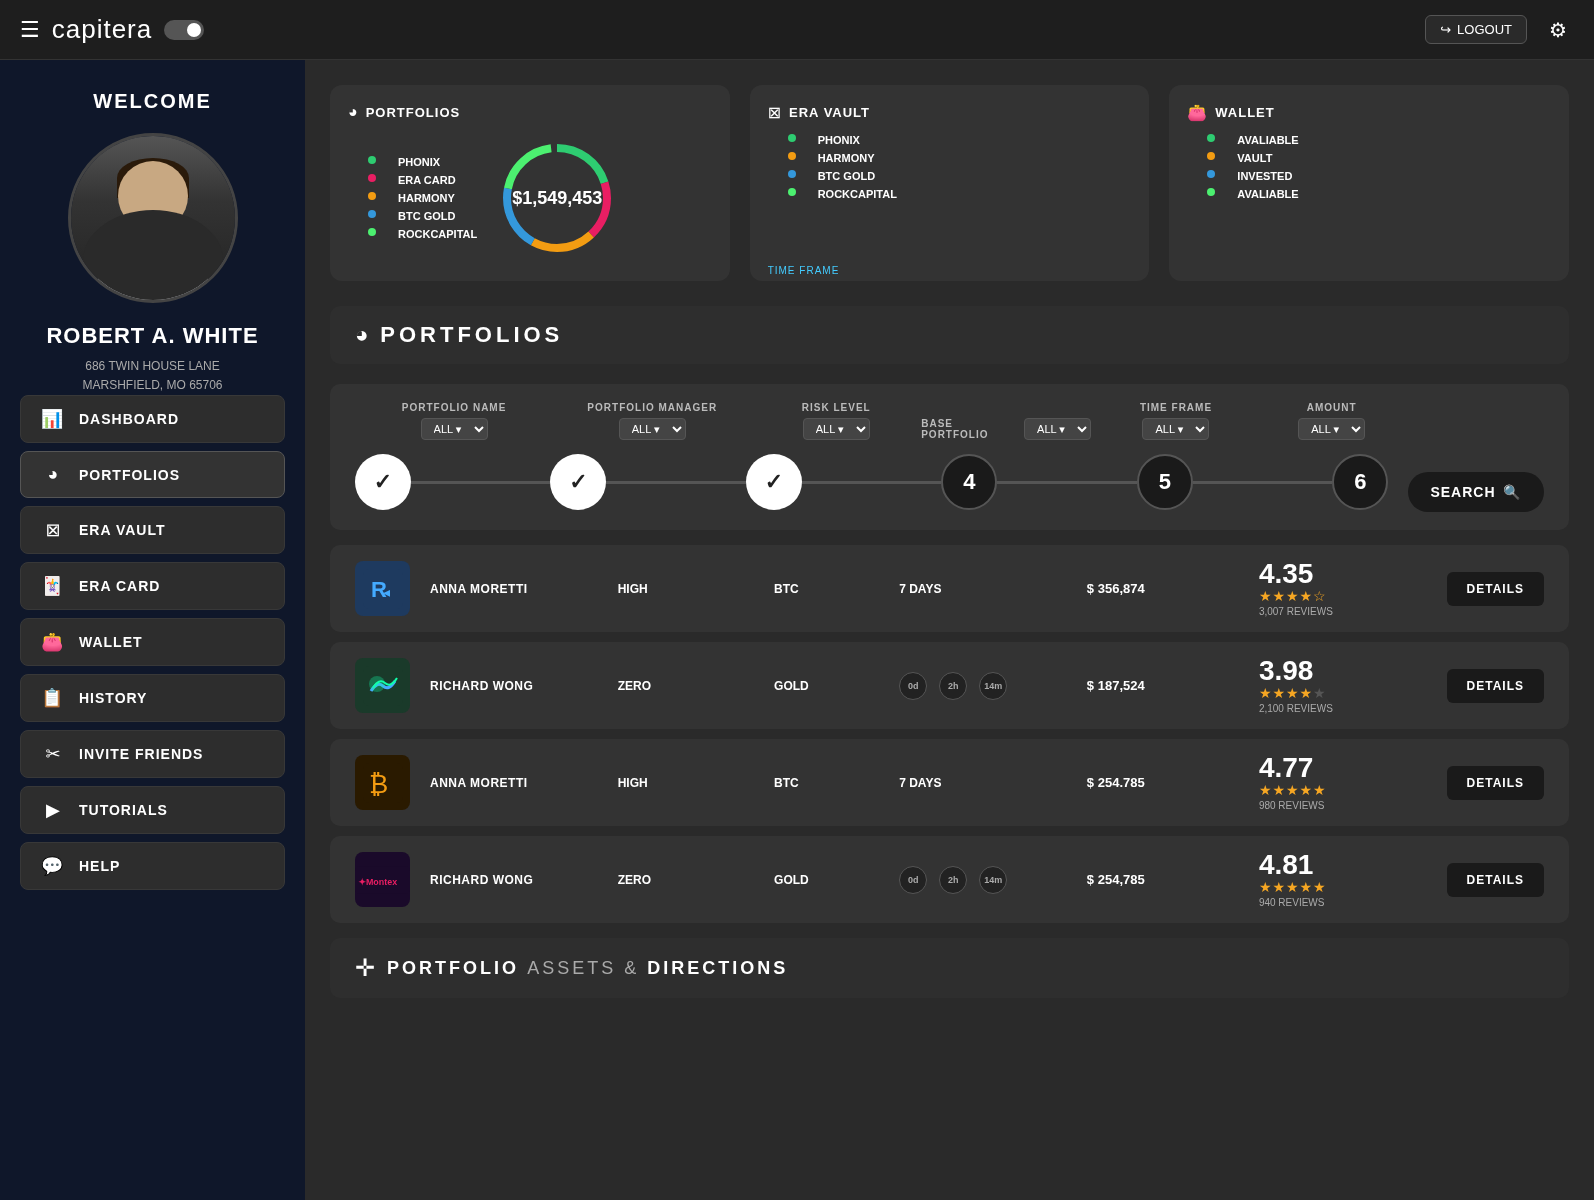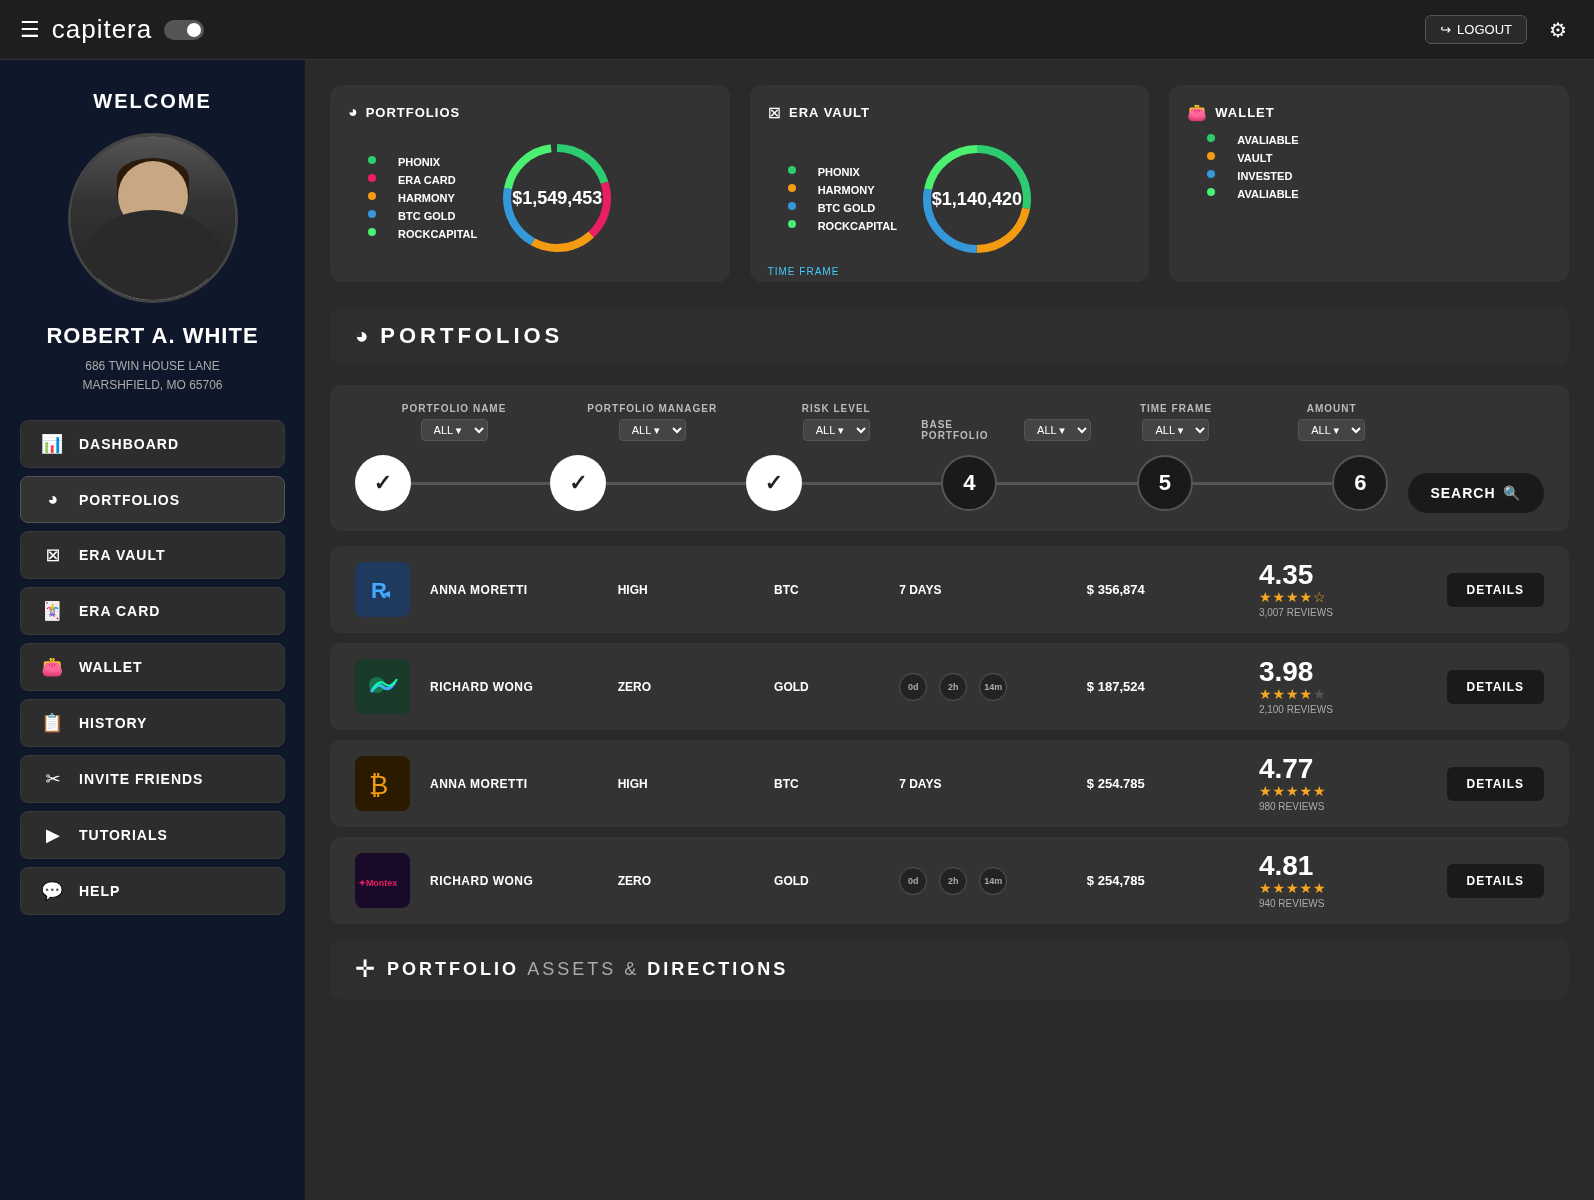--- a/index.html
+++ b/index.html
@@ -120,21 +120,20 @@
       font-weight: bold;
       letter-spacing: 1px;
       margin-bottom: 8px;
       text-align: center;
     }
     .user-address {
       font-size: 12px;
       color: #aaa;
       text-align: center;
       line-height: 1.6;
-      margin-bottom: 25px;
     }
     .nav-item {
       width: 100%;
       display: flex;
       align-items: center;
       gap: 14px;
       padding: 12px 20px;
       background: #2d2d2d;
       border-radius: 8px;
       margin-bottom: 8px;
@@ -641,29 +640,20 @@
             </div>
             <div class="legend-item">
               <div class="legend-dot" style="background:#3498db"></div>
               <span>BTC GOLD</span>
             </div>
             <div class="legend-item">
               <div class="legend-dot" style="background:#4cf070"></div>
               <span>ROCKCAPITAL</span>
             </div>
           </div>
-          <div class="donut-wrapper">
-            <svg width="130" height="130" class="donut-svg">
-              <circle class="donut-segment" cx="65" cy="65" r="50" stroke="#2ecc71" stroke-dasharray="88.0 251.2" stroke-dashoffset="0"></circle>
-              <circle class="donut-segment" cx="65" cy="65" r="50" stroke="#f39c12" stroke-dasharray="69.1 251.2" stroke-dashoffset="-88.0"></circle>
-              <circle class="donut-segment" cx="65" cy="65" r="50" stroke="#3498db" stroke-dasharray="88.0 251.2" stroke-dashoffset="-157.1"></circle>
-              <circle class="donut-segment" cx="65" cy="65" r="50" stroke="#4cf070" stroke-dasharray="69.1 251.2" stroke-dashoffset="-245.1"></circle>
-            </svg>
-            <div class="donut-center">$1,140,420</div>
-          </div>
         </div>
         <div class="time-frame-label">TIME FRAME</div>
       </div>
 
       <div class="card">
         <div class="card-header">
           <span class="card-icon">👛</span>
           <span class="card-title">WALLET</span>
         </div>
         <div class="card-body">

